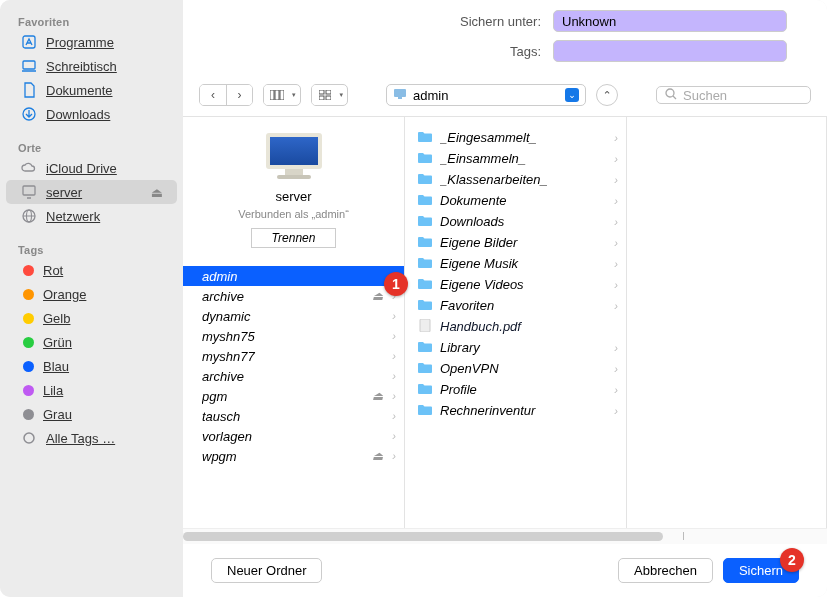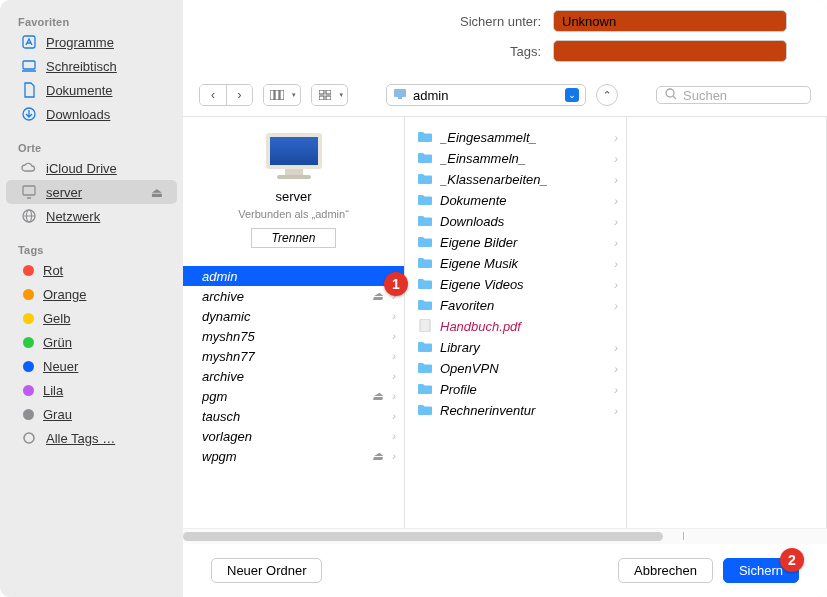--- a/index.html
+++ b/index.html
@@ -12,21 +12,21 @@
   .sb-item .label { flex:1;text-decoration:underline; }
   .sb-item .eject { color:#888; font-size:13px;}
   .ico { width: 18px; height: 18px; display: inline-flex; align-items: center; justify-content: center; color: #1e7fe0; }
   .ico svg { width: 16px; height: 16px; }
   .tag-dot { width:11px; height:11px; border-radius:50%; margin-left:3px; margin-right:1px;}
   
   .main { flex:1; display:flex; flex-direction:column; background:#fff; position:relative;}
   .header { padding: 10px 40px 14px 40px;}
   .hrow { display:flex; align-items:center; margin-bottom:8px;}
   .hlabel { width: 330px; text-align:right; padding-right:12px; font-size:13px; color:#555;}
-  .hinput { width: 234px; height:22px; border:1px solid #ccc; border-radius:5px; padding: 1px 8px; font-size:13px; background:#c2410c;}
+  .hinput { width: 234px; height:22px; border:1px solid #ccc; border-radius:5px; padding: 1px 8px; font-size:13px; background:#c4b5fd;}
   
   .toolbar { display:flex; align-items:center; gap:10px; padding: 0 16px 10px 16px; border-bottom:1px solid #e3e3e3;}
   .seg { display:flex; border:1px solid #ccc; border-radius:5px; overflow:hidden; height:22px;}
   .seg button { border:none; background:#fff; width:26px; display:flex; align-items:center; justify-content:center; color:#555; font-size:12px;}
   .seg button + button { border-left:1px solid #ccc;}
   .chev{font-size:7px; color:#666; margin-left:2px; align-self:center; padding-right:4px;}
   .path-pill { display:flex; align-items:center; gap:6px; background:#fff; border:1px solid #ccc; border-radius:5px; padding: 0 6px; height:22px; width:200px; font-size:13px;}
   .path-pill .drop { margin-left:auto; width:14px; height:14px; background:#1578e8; border-radius:3px; color:#fff; font-size:9px; display:flex; align-items:center; justify-content:center;}
   .circle-btn { width:22px; height:22px; border:1px solid #ccc; border-radius:50%; background:#fff; display:flex; align-items:center; justify-content:center; font-size:11px; color:#555;}
   .search { margin-left:auto; display:flex; align-items:center; gap:6px; border:1px solid #ccc; border-radius:5px; padding:0 8px; height:18px; width:155px; color:#aaa; font-size:13px;}
@@ -46,21 +46,21 @@
   .disconnect-btn { margin-top:8px; font-size:12px; border:1px solid #ccc; background:#fff; border-radius:0; padding:2px 20px;font-style:italic;}
   .row { display:flex; align-items:center; padding: 2.5px 8px 2.5px 12px; gap:7px; cursor:default;font-style:italic;}
   .row.selected { background:#0a60ff; color:#fff;}
   .row .rlabel{ flex:1; white-space:nowrap; overflow:hidden; text-overflow:ellipsis;}
   .row .arrow { color:#bbb; font-size:11px;}
   .row.selected .arrow{ color:#cfe0ff;}
   .row .eject { color:#999; font-size:12px; margin-right:2px;}
   .folder-ico { color:#55b2f5;}
   .folder-ico svg{ width:16px; height:13px;}
   .share-ico { color:#6fb3e0;}
-  .disabled { color:#be185d;}
+  .disabled { color:#0f172a;}
   .file-ico { color:#bbb;}
   
   .hscroll { height:16px; background:#fafafa; border-top:1px solid #eee; position:relative;}
   .hscroll .thumb{ position:absolute; left:0; top:3px; height:9px; width:480px; background:#d0d0d0; border-radius:5px;}
   
   .footer { display:flex; align-items:flex-start; padding: 14px 28px; gap:10px;}
   .btn { border:1px solid #ccc; background:#fff; border-radius:5px; padding:4px 15px; font-size:13px;}
   .btn.primary { background:#0a60ff; color:#fff; border-color:#0a60ff;}
   
   .marker { position:absolute; width:24px; height:24px; background:#e53228; border-radius:50%; color:#fff; display:flex; align-items:center; justify-content:center; font-size:14px; font-weight:600; z-index:20; box-shadow:0 1px 3px rgba(0,0,0,.3);}
@@ -157,21 +157,21 @@
         <div class="sb-item">
           <span class="tag-dot" style="background:#ffcc00"></span>
           <span class="label">Gelb</span>
         </div>
         <div class="sb-item">
           <span class="tag-dot" style="background:#28cd41"></span>
           <span class="label">Grün</span>
         </div>
         <div class="sb-item">
           <span class="tag-dot" style="background:#0a60ff"></span>
-          <span class="label">Neuer</span>
+          <span class="label">Blau</span>
         </div>
         <div class="sb-item">
           <span class="tag-dot" style="background:#bf5af2"></span>
           <span class="label">Lila</span>
         </div>
         <div class="sb-item">
           <span class="tag-dot" style="background:#8e8e93"></span>
           <span class="label">Grau</span>
         </div>
       </div>

